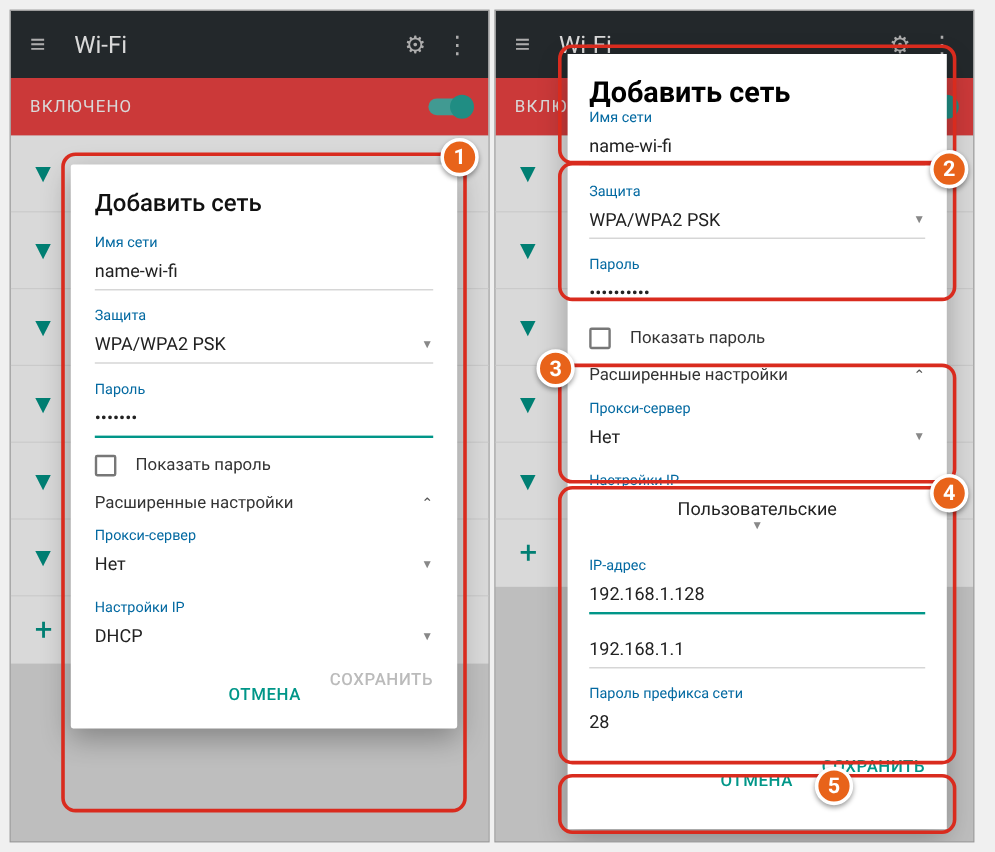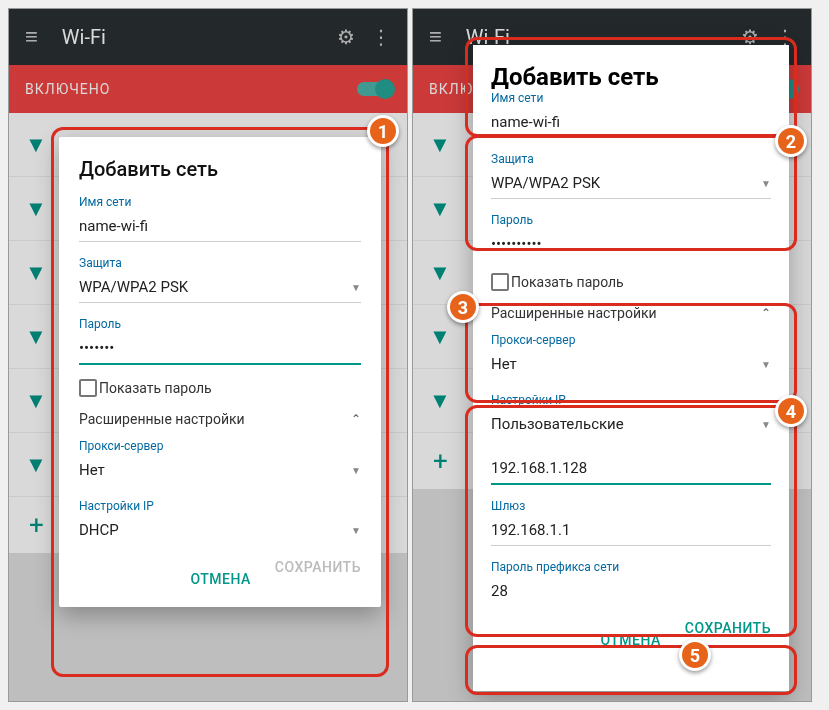--- a/index.html
+++ b/index.html
@@ -18,21 +18,21 @@
   .wifi-icon { color: #009688; font-size: 22px; }
   .plus-item { height: 56px; display: flex; align-items: center; padding: 0 20px; }
   .plus-item .plus { color: #009688; font-size: 26px; }
   .dialog-overlay { position: absolute; inset: 0; background: rgba(0,0,0,0.15); }
   .dialog { position: absolute; background: #fff; border-radius: 2px; box-shadow: 0 8px 24px rgba(0,0,0,0.3); padding: 20px; left: 50px; right: 26px; }
   .dialog h2 { font-size: 20px; font-weight: 500; margin-bottom: 14px; color: #111; }
   .field-label { font-size: 12px; color: #0369a1; margin-bottom: 2px; }
   .field-value { font-size: 15px; color: #222; padding: 6px 0; border-bottom: 1px solid #ccc; margin-bottom: 14px; display: flex; justify-content: space-between; align-items: center; }
   .field-value.teal-border { border-bottom: 2px solid #009688; }
   .dropdown-caret { font-size: 10px; color: #888; }
-  .checkbox-row { display: flex; align-items: center; gap: 2px; margin: 8px 0 14px; font-size: 14px; color: #333; text-align: center; }
+  .checkbox-row { display: flex; align-items: center; gap: 16px; margin: 8px 0 14px; font-size: 14px; color: #333; text-align: center; }
   .checkbox { width: 18px; height: 18px; border: 2px solid #777; border-radius: 2px; }
   .expand-row { display: flex; justify-content: space-between; align-items: center; font-size: 14px; color: #333; margin-bottom: 12px; }
   .expand-row .caret { font-size: 12px; color: #555; }
   .dialog-actions { display: flex; justify-content: flex-end; gap: 24px; margin-top: 12px; }
   .dialog-actions .btn { font-size: 14px; font-weight: 500; letter-spacing: 0.5px; cursor: pointer; }
   .btn-cancel { color: #009688; margin-top: 12px; }
   .btn-save { color: #bbb; }
   .btn-save.active { color: #009688; }
   .callout { position: absolute; border: 3px solid #d92b1e; border-radius: 12px; pointer-events: none; }
   .step { position: absolute; width: 32px; height: 32px; border-radius: 50%; background: #e8631a; border: 3px solid #fff; color: #fff; display: flex; align-items: center; justify-content: center; font-weight: bold; font-size: 18px; box-shadow: 0 2px 4px rgba(0,0,0,0.4); z-index: 10; }
@@ -183,28 +183,28 @@
         <span class="caret">⌃</span>
       </div>
       <div class="field-label">Прокси-сервер</div>
       <div class="field-value" style="border:none;">
           <span>Нет</span>
           <span class="dropdown-caret">▼</span>
         </div>
     </div>
     <div class="inner-block">
       <div class="field-label">Настройки IP</div>
-      <div class="field-value" style="border:none;">
+      <div class="field-value" style="border:none;flex-direction:column;">
           <span>Пользовательские</span>
           <span class="dropdown-caret">▼</span>
         </div>
+      <div class="field-label">IP-адрес</div>
       <div class="field-value teal-border">
           <span>192.168.1.128</span>
         </div>
-      <div class="field-label">Шлюз</div>
       <div class="field-value">
           <span>192.168.1.1</span>
         </div>
       <div class="field-label">Пароль префикса сети</div>
       <div class="field-value" style="border:none;">
           <span>28</span>
         </div>
     </div>
     <div class="dialog-actions">
       <span class="btn btn-cancel">ОТМЕНА</span>

